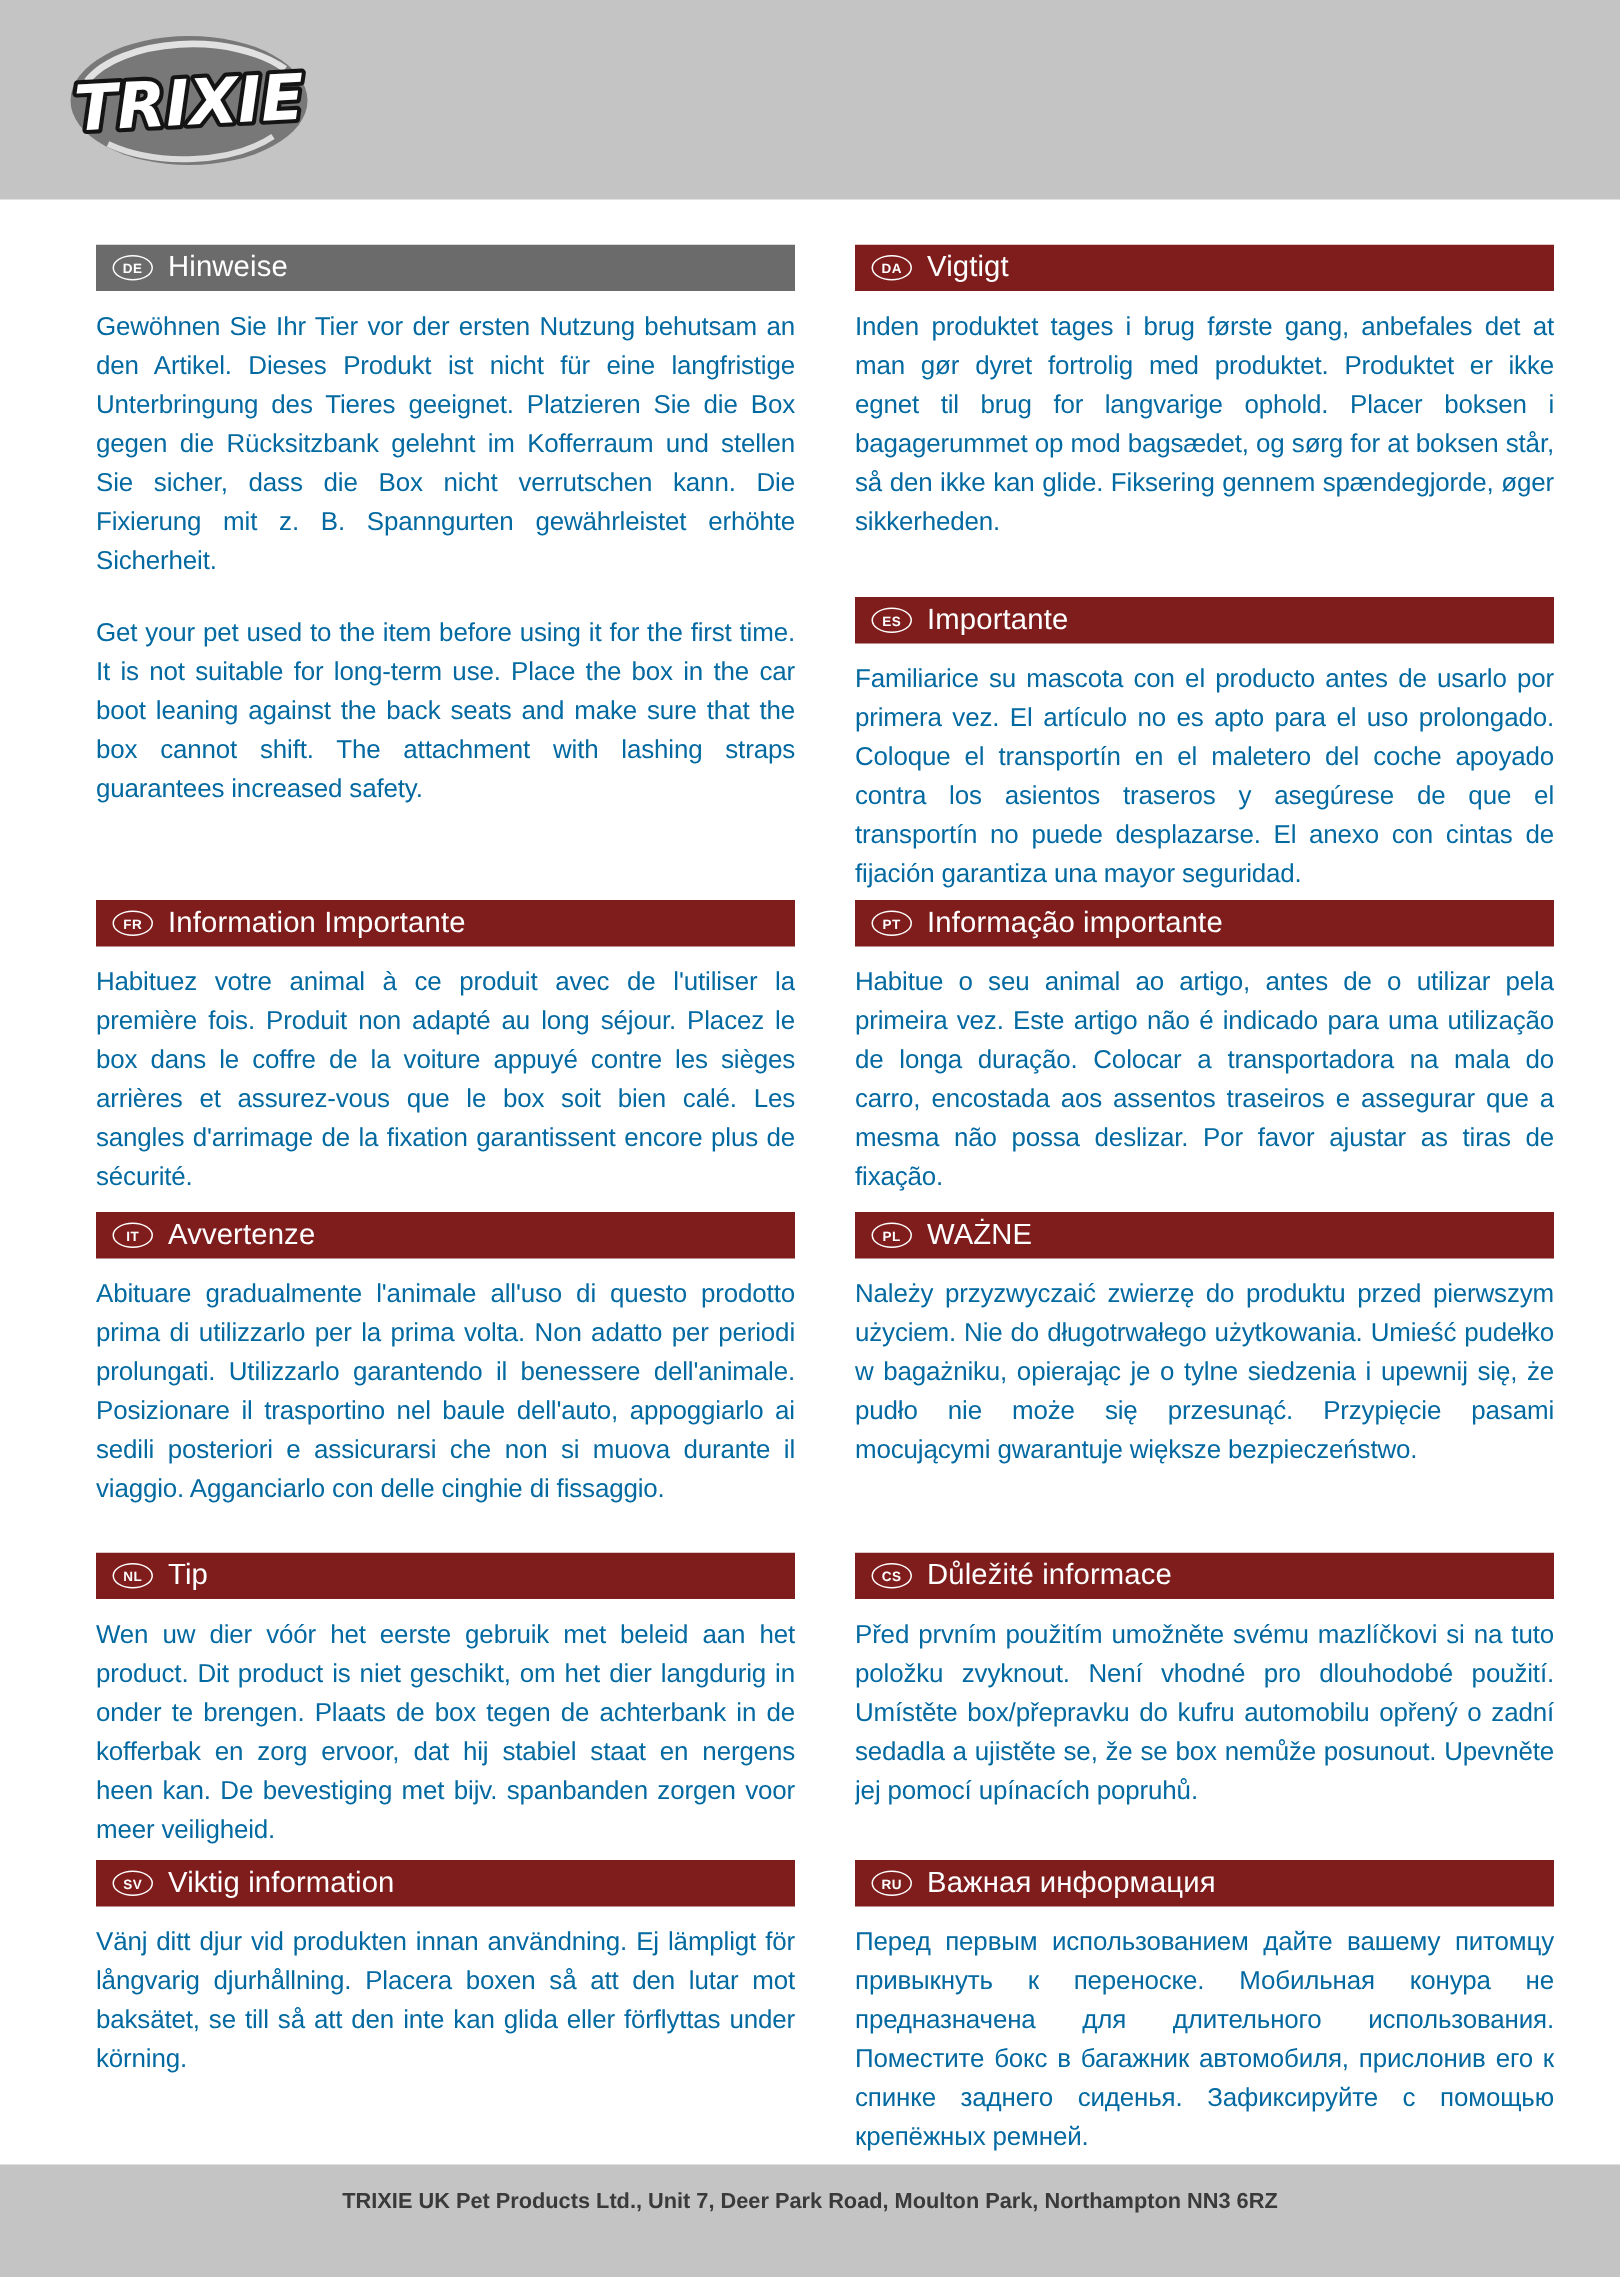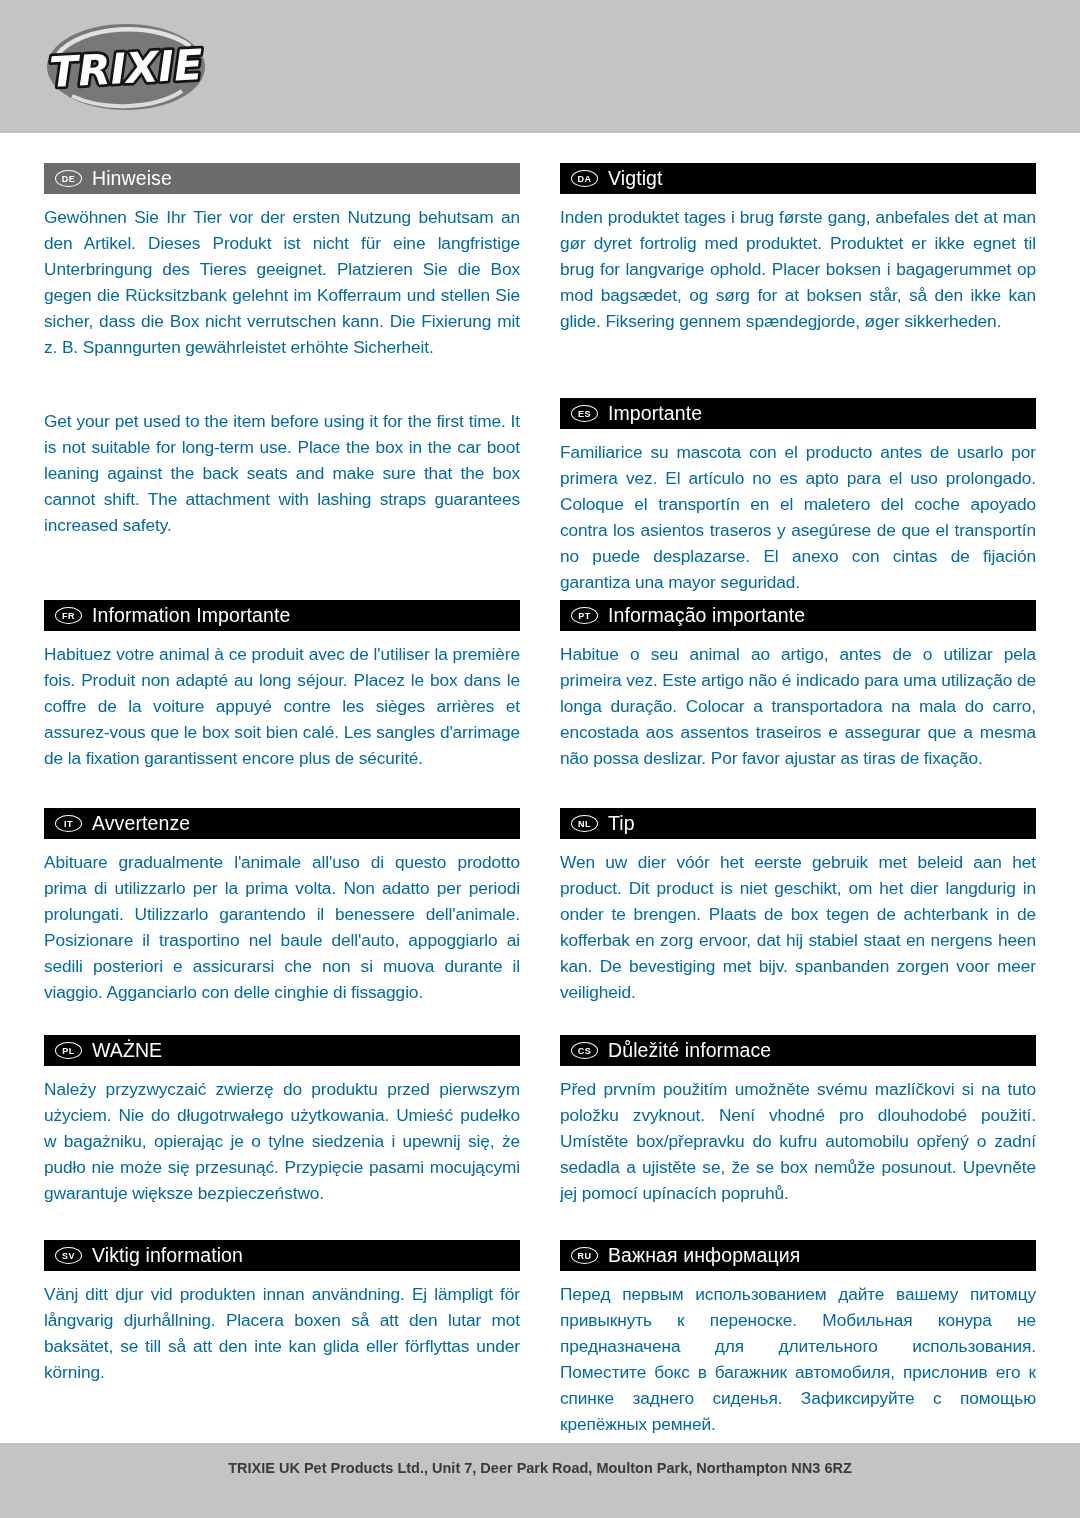--- a/index.html
+++ b/index.html
@@ -19,34 +19,34 @@
     height: 133px;
     background: #c4c4c4;
     display: flex; align-items: center;
     padding-left: 42px;
     box-sizing: border-box;
     flex: 0 0 auto;
   }
   .logo-svg { display: block; }
   
   .content {
-    padding: 30px 44px 0 44px;
+    padding: 30px 44px 0 64px;
     box-sizing: border-box;
     flex: 0 0 auto;
   }
   .grid {
     display: grid;
     grid-template-columns: 1fr 1fr;
     column-gap: 40px;
     grid-template-rows: 235px 202px 208px 227px 205px 203px;
   }
   .sec { overflow: hidden; }
   .sec-bar {
     height: 31px;
-    background: #000000;
+    background: #7f1d1d;
     display: flex; align-items: center;
     padding: 0 10px 0 11px;
     box-sizing: border-box;
   }
   .sec-bar-first { background: #6b6b6b; }
   .badge {
     min-width: 27px; height: 17px;
     border: 1.6px solid #ffffff;
     border-radius: 50%;
     color: #ffffff;
@@ -151,32 +151,32 @@
       <section class="sec">
         <div class="sec-bar">
           <span class="badge">IT</span>
           <h2 class="sec-title">Avvertenze</h2>
         </div>
         <p class="sec-text">Abituare gradualmente l'animale all'uso di questo prodotto prima di utilizzarlo per la prima volta. Non adatto per periodi prolungati. Utilizzarlo garantendo il benessere dell'animale. Posizionare il trasportino nel baule dell'auto, appoggiarlo ai sedili posteriori e assicurarsi che non si muova durante il viaggio. Agganciarlo con delle cinghie di fissaggio.</p>
       </section>
 
       <section class="sec">
         <div class="sec-bar">
+          <span class="badge">PL</span>
+          <h2 class="sec-title">WAŻNE</h2>
+        </div>
+        <p class="sec-text">Należy przyzwyczaić zwierzę do produktu przed pierwszym użyciem. Nie do długotrwałego użytkowania. Umieść pudełko w bagażniku, opierając je o tylne siedzenia i upewnij się, że pudło nie może się przesunąć. Przypięcie pasami mocującymi gwarantuje większe bezpieczeństwo.</p>
+      </section>
+
+      <section class="sec">
+        <div class="sec-bar">
           <span class="badge">NL</span>
           <h2 class="sec-title">Tip</h2>
         </div>
         <p class="sec-text">Wen uw dier vóór het eerste gebruik met beleid aan het product. Dit product is niet geschikt, om het dier langdurig in onder te brengen. Plaats de box tegen de achterbank in de kofferbak en zorg ervoor, dat hij stabiel staat en nergens heen kan. De bevestiging met bijv. spanbanden zorgen voor meer veiligheid.</p>
-      </section>
-
-      <section class="sec">
-        <div class="sec-bar">
-          <span class="badge">PL</span>
-          <h2 class="sec-title">WAŻNE</h2>
-        </div>
-        <p class="sec-text">Należy przyzwyczaić zwierzę do produktu przed pierwszym użyciem. Nie do długotrwałego użytkowania. Umieść pudełko w bagażniku, opierając je o tylne siedzenia i upewnij się, że pudło nie może się przesunąć. Przypięcie pasami mocującymi gwarantuje większe bezpieczeństwo.</p>
       </section>
 
       <section class="sec">
         <div class="sec-bar">
           <span class="badge">CS</span>
           <h2 class="sec-title">Důležité informace</h2>
         </div>
         <p class="sec-text">Před prvním použitím umožněte svému mazlíčkovi si na tuto položku zvyknout. Není vhodné pro dlouhodobé použití. Umístěte box/přepravku do kufru automobilu opřený o zadní sedadla a ujistěte se, že se box nemůže posunout. Upevněte jej pomocí upínacích popruhů.</p>
       </section>
 

